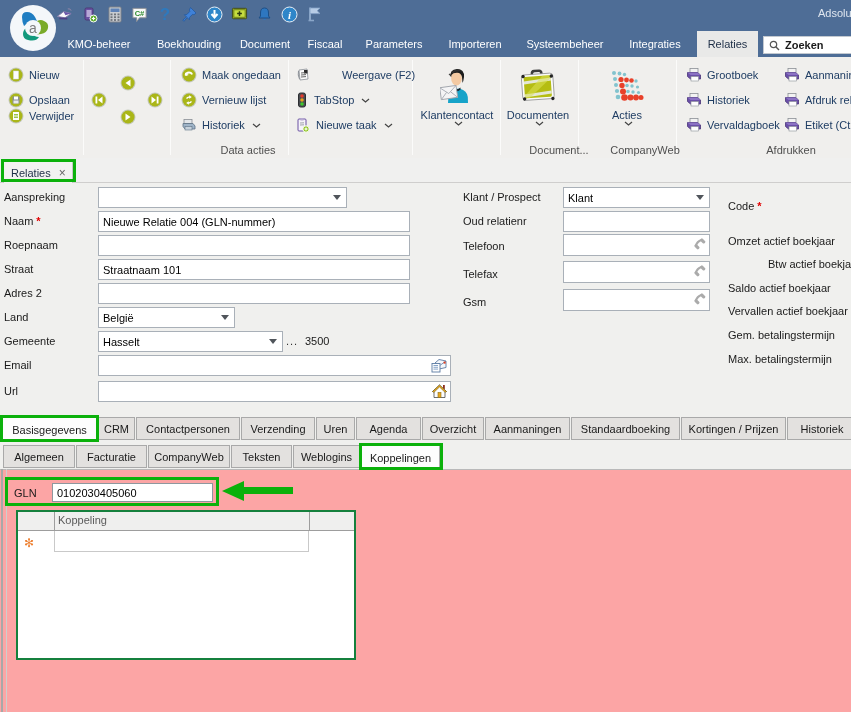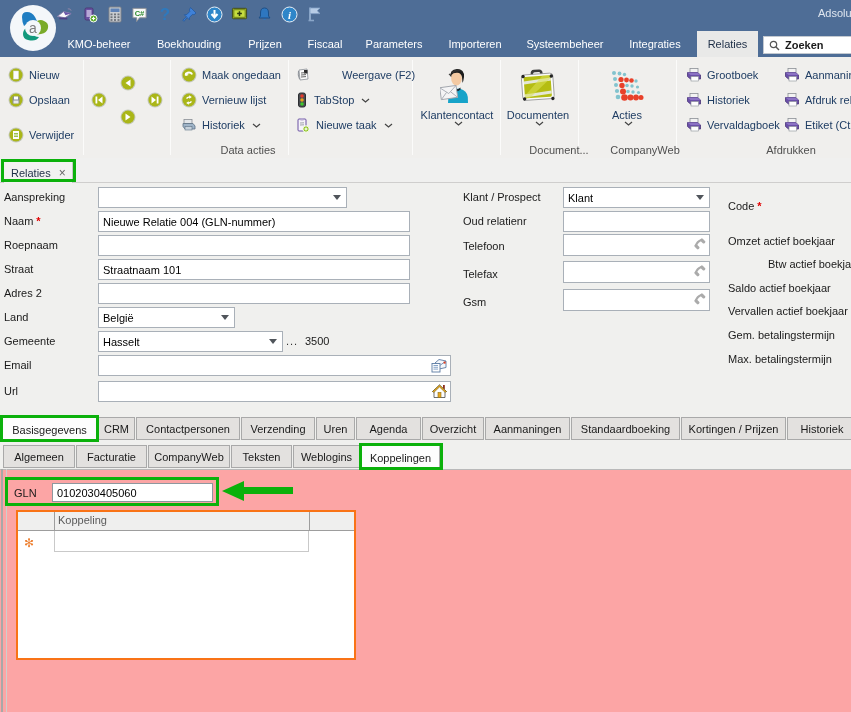--- a/index.html
+++ b/index.html
@@ -56,21 +56,21 @@
   .subpage { position:absolute; left:0; top:469px; width:851px; height:243px; background:#fca5a5; border-top:1px solid #b9b9b9; }
   .leftedge1 { position:absolute; left:1px; top:469px; width:2px; height:243px; background:#a8a8a8; }
   .leftedge2 { position:absolute; left:6px; top:469px; width:1px; height:243px; background:#cfcfcd; }
 
   .glninput { position:absolute; left:52px; top:13px; width:161px; height:19px; background:#fff; border:1px solid #8f979e; padding:0 4px; display:flex; align-items:center; color:#000; }
 
   .greenbox { position:absolute; border:3px solid #0bb10b; background:transparent; z-index:5; pointer-events:none; }
   .garrow-shaft { position:absolute; background:#0bb10b; z-index:5; }
   .garrow-head { position:absolute; width:0; height:0; border-top:10px solid transparent; border-bottom:10px solid transparent; border-right:22px solid #0bb10b; z-index:5; }
 
-  .grid { position:absolute; left:16px; top:40px; width:340px; height:150px; background:#fff; border:2px solid #f97316; }
+  .grid { position:absolute; left:16px; top:40px; width:340px; height:150px; background:#fff; border:2px solid #15803d; }
   .grid-header { position:absolute; left:0; top:0; width:100%; height:19px; background:#efefee; border-bottom:1px solid #9d9d9d; }
   .grid-hsep { position:absolute; top:0; width:1px; height:19px; background:#9d9d9d; }
   .grid-htext { position:absolute; left:40px; top:2px; color:#5a5a5a; }
   .grid-newrow-cell { position:absolute; left:36px; top:19px; width:255px; height:21px; background:#fff; border:1px solid #c9c9c9; border-top:none; }
   .newrow-star { position:absolute; left:6px; top:24px; color:#ed8032; font-size:12px; }
 
   svg { display:block; }
 </style>
 </head>
 <body>
@@ -171,21 +171,21 @@
             <path d="M2.5 14.5 L8 14.5" stroke="#8aa6c8" stroke-width="1.6"></path>
           </svg>
       </span>
     </div>
 
     <div class="apptitle">Adsolu</div>
 
     <div class="menubar">
       <div class="mtab" style="left:62px;  width:74px;">KMO-beheer</div>
       <div class="mtab" style="left:152px; width:74px;">Boekhouding</div>
-      <div class="mtab" style="left:238px; width:54px;">Prijzen</div>
+      <div class="mtab" style="left:238px; width:54px;">Document</div>
       <div class="mtab" style="left:299px; width:52px;">Fiscaal</div>
       <div class="mtab" style="left:360px; width:68px;">Parameters</div>
       <div class="mtab" style="left:441px; width:68px;">Importeren</div>
       <div class="mtab" style="left:521px; width:88px;">Systeembeheer</div>
       <div class="mtab" style="left:621px; width:68px;">Integraties</div>
       <div class="mtab active" style="left:697px; width:61px;">Relaties</div>
       <div class="searchbox">
         <svg width="11" height="11" viewBox="0 0 11 11">
             <circle cx="4.5" cy="4.5" r="3.2" fill="none" stroke="#555" stroke-width="1.2"></circle>
             <path d="M7 7 L10 10" stroke="#555" stroke-width="1.4"></path>
@@ -215,21 +215,21 @@
     <div class="rsmall" style="left:8px; top:32px;">
       <svg width="16" height="16" viewBox="0 0 16 16">
           <circle cx="8" cy="8" r="7.5" fill="#c5c9bb"></circle>
           <circle cx="8" cy="8" r="6.5" fill="#aab618"></circle>
           <rect x="4.5" y="4.5" width="7" height="7" fill="#8a8f96"></rect>
           <rect x="6" y="4.5" width="4" height="3" fill="#fff"></rect>
           <rect x="5.5" y="8.5" width="5" height="3" fill="#e8eaec"></rect>
         </svg>
       <span class="lab">Opslaan</span>
     </div>
-    <div class="rsmall" style="left:8px; top:67px;">
+    <div class="rsmall" style="left:8px; top:48px;">
       <svg width="16" height="16" viewBox="0 0 16 16">
           <circle cx="8" cy="8" r="7.5" fill="#c5c9bb"></circle>
           <circle cx="8" cy="8" r="6.5" fill="#aab618"></circle>
           <rect x="5" y="4" width="6" height="8" fill="#fdfdfd"></rect>
           <path d="M6 6.5 L10 6.5 M6 8 L10 8 M6 9.5 L10 9.5" stroke="#9bc24a" stroke-width="1"></path>
         </svg>
       <span class="lab">Verwijder</span>
     </div>
 
     <div class="abs" style="left:120px; top:18px;">

